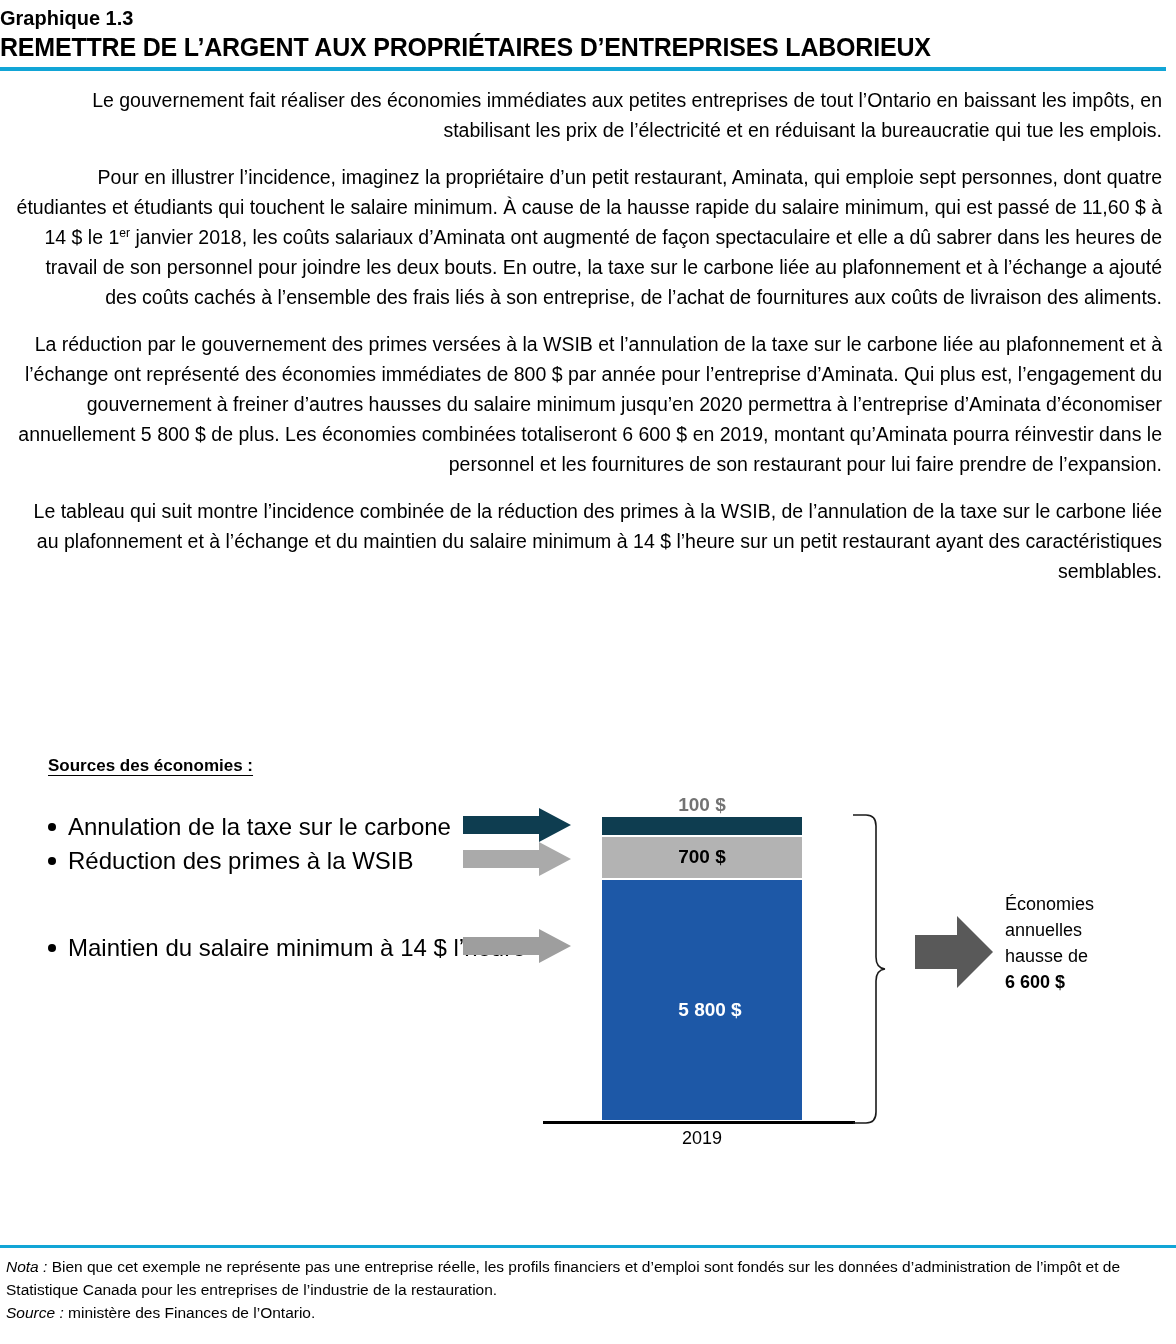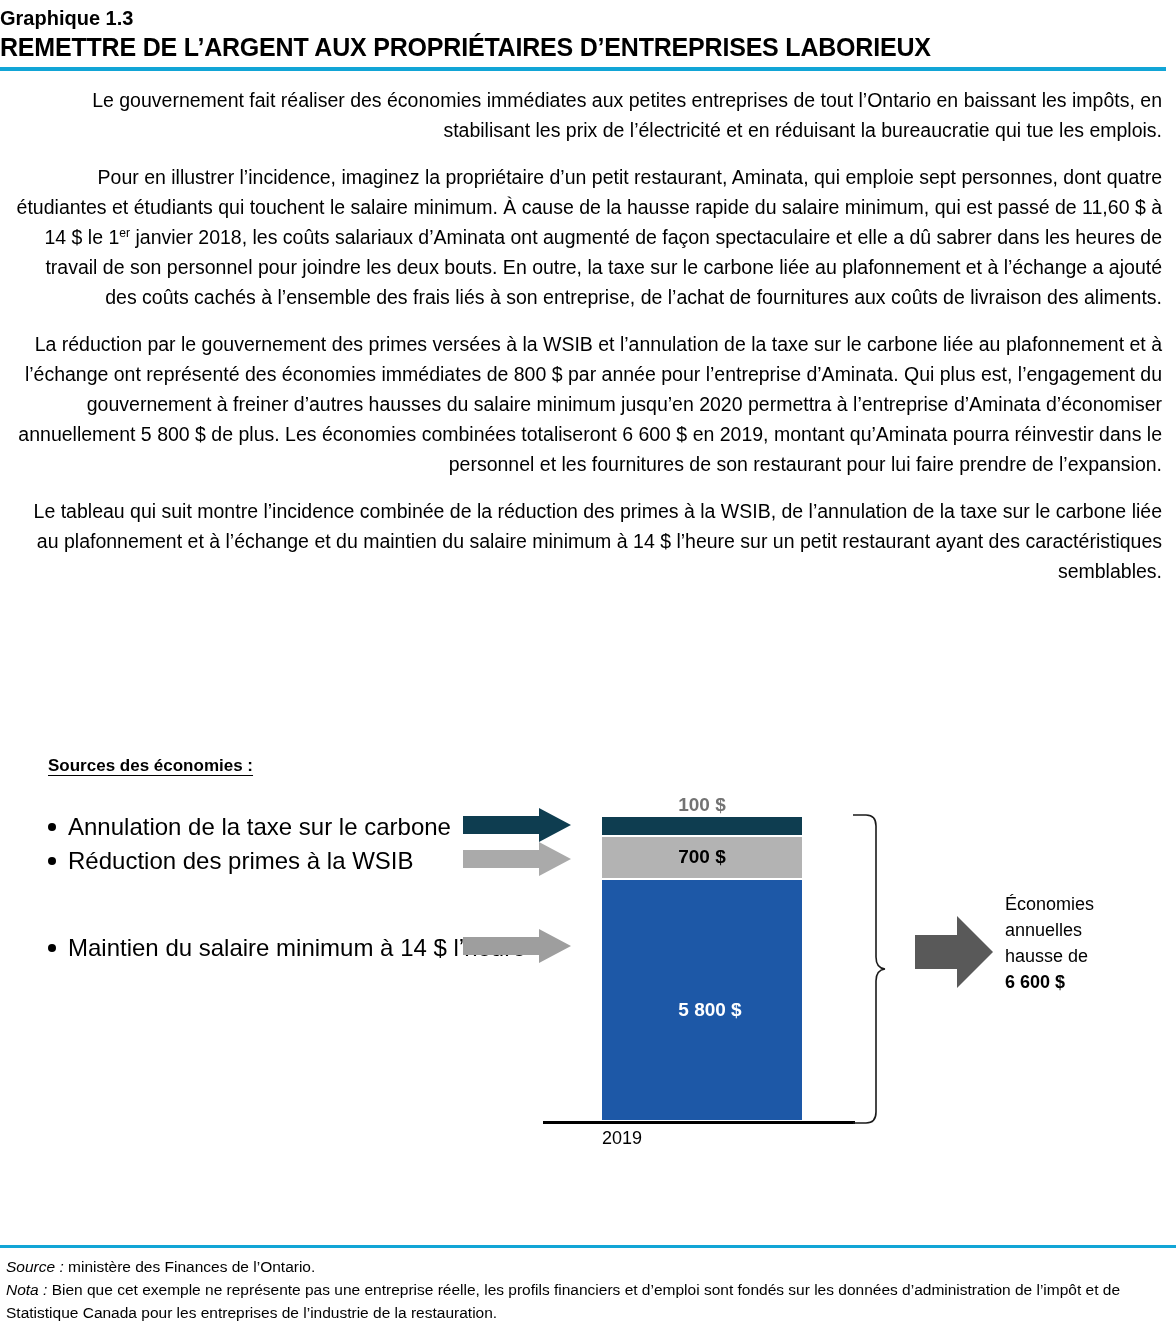--- a/index.html
+++ b/index.html
@@ -69,21 +69,21 @@
     font-size:19px;font-weight:bold;
   }
   .lbl-100{left:602px;top:58px;color:#737373;}
   .lbl-700{left:602px;top:110px;color:#000;}
   .lbl-5800{left:602px;top:263px;color:#ffffff;margin-left:8px;}
 
   .axis{
     position:absolute;left:543px;top:385px;width:312px;height:3px;background:#000;
   }
   .axis-cat{
-    position:absolute;left:602px;top:392px;width:200px;text-align:left;
+    position:absolute;left:602px;top:392px;width:200px;text-align:center;
     font-size:18px;
   }
 
   
   .brace{position:absolute;left:852px;top:78px;}
 
   
   .tot-arrow{position:absolute;left:915px;top:180px;}
   .tot-cap{
     position:absolute;left:1005px;top:155px;width:165px;
@@ -166,17 +166,17 @@
     <div class="tot-cap">
       <span>Économies</span><br>
       <span>annuelles</span><br>
       <span>hausse de</span>
       <span class="amt">6 600 $</span>
     </div>
   </div>
 
   <div class="rule-bot"></div>
   <div class="notes">
+    <div><i>Nota :</i><span> Bien que cet exemple ne représente pas une entreprise réelle, les profils financiers et d’emploi sont fondés sur les données d’administration de l’impôt et de Statistique Canada pour les entreprises de l’industrie de la restauration.</span></div>
     <div><i>Source :</i><span> ministère des Finances de l’Ontario.</span></div>
-    <div><i>Nota :</i><span> Bien que cet exemple ne représente pas une entreprise réelle, les profils financiers et d’emploi sont fondés sur les données d’administration de l’impôt et de Statistique Canada pour les entreprises de l’industrie de la restauration.</span></div>
   </div>
 
 </div>
 
 </body></html>

